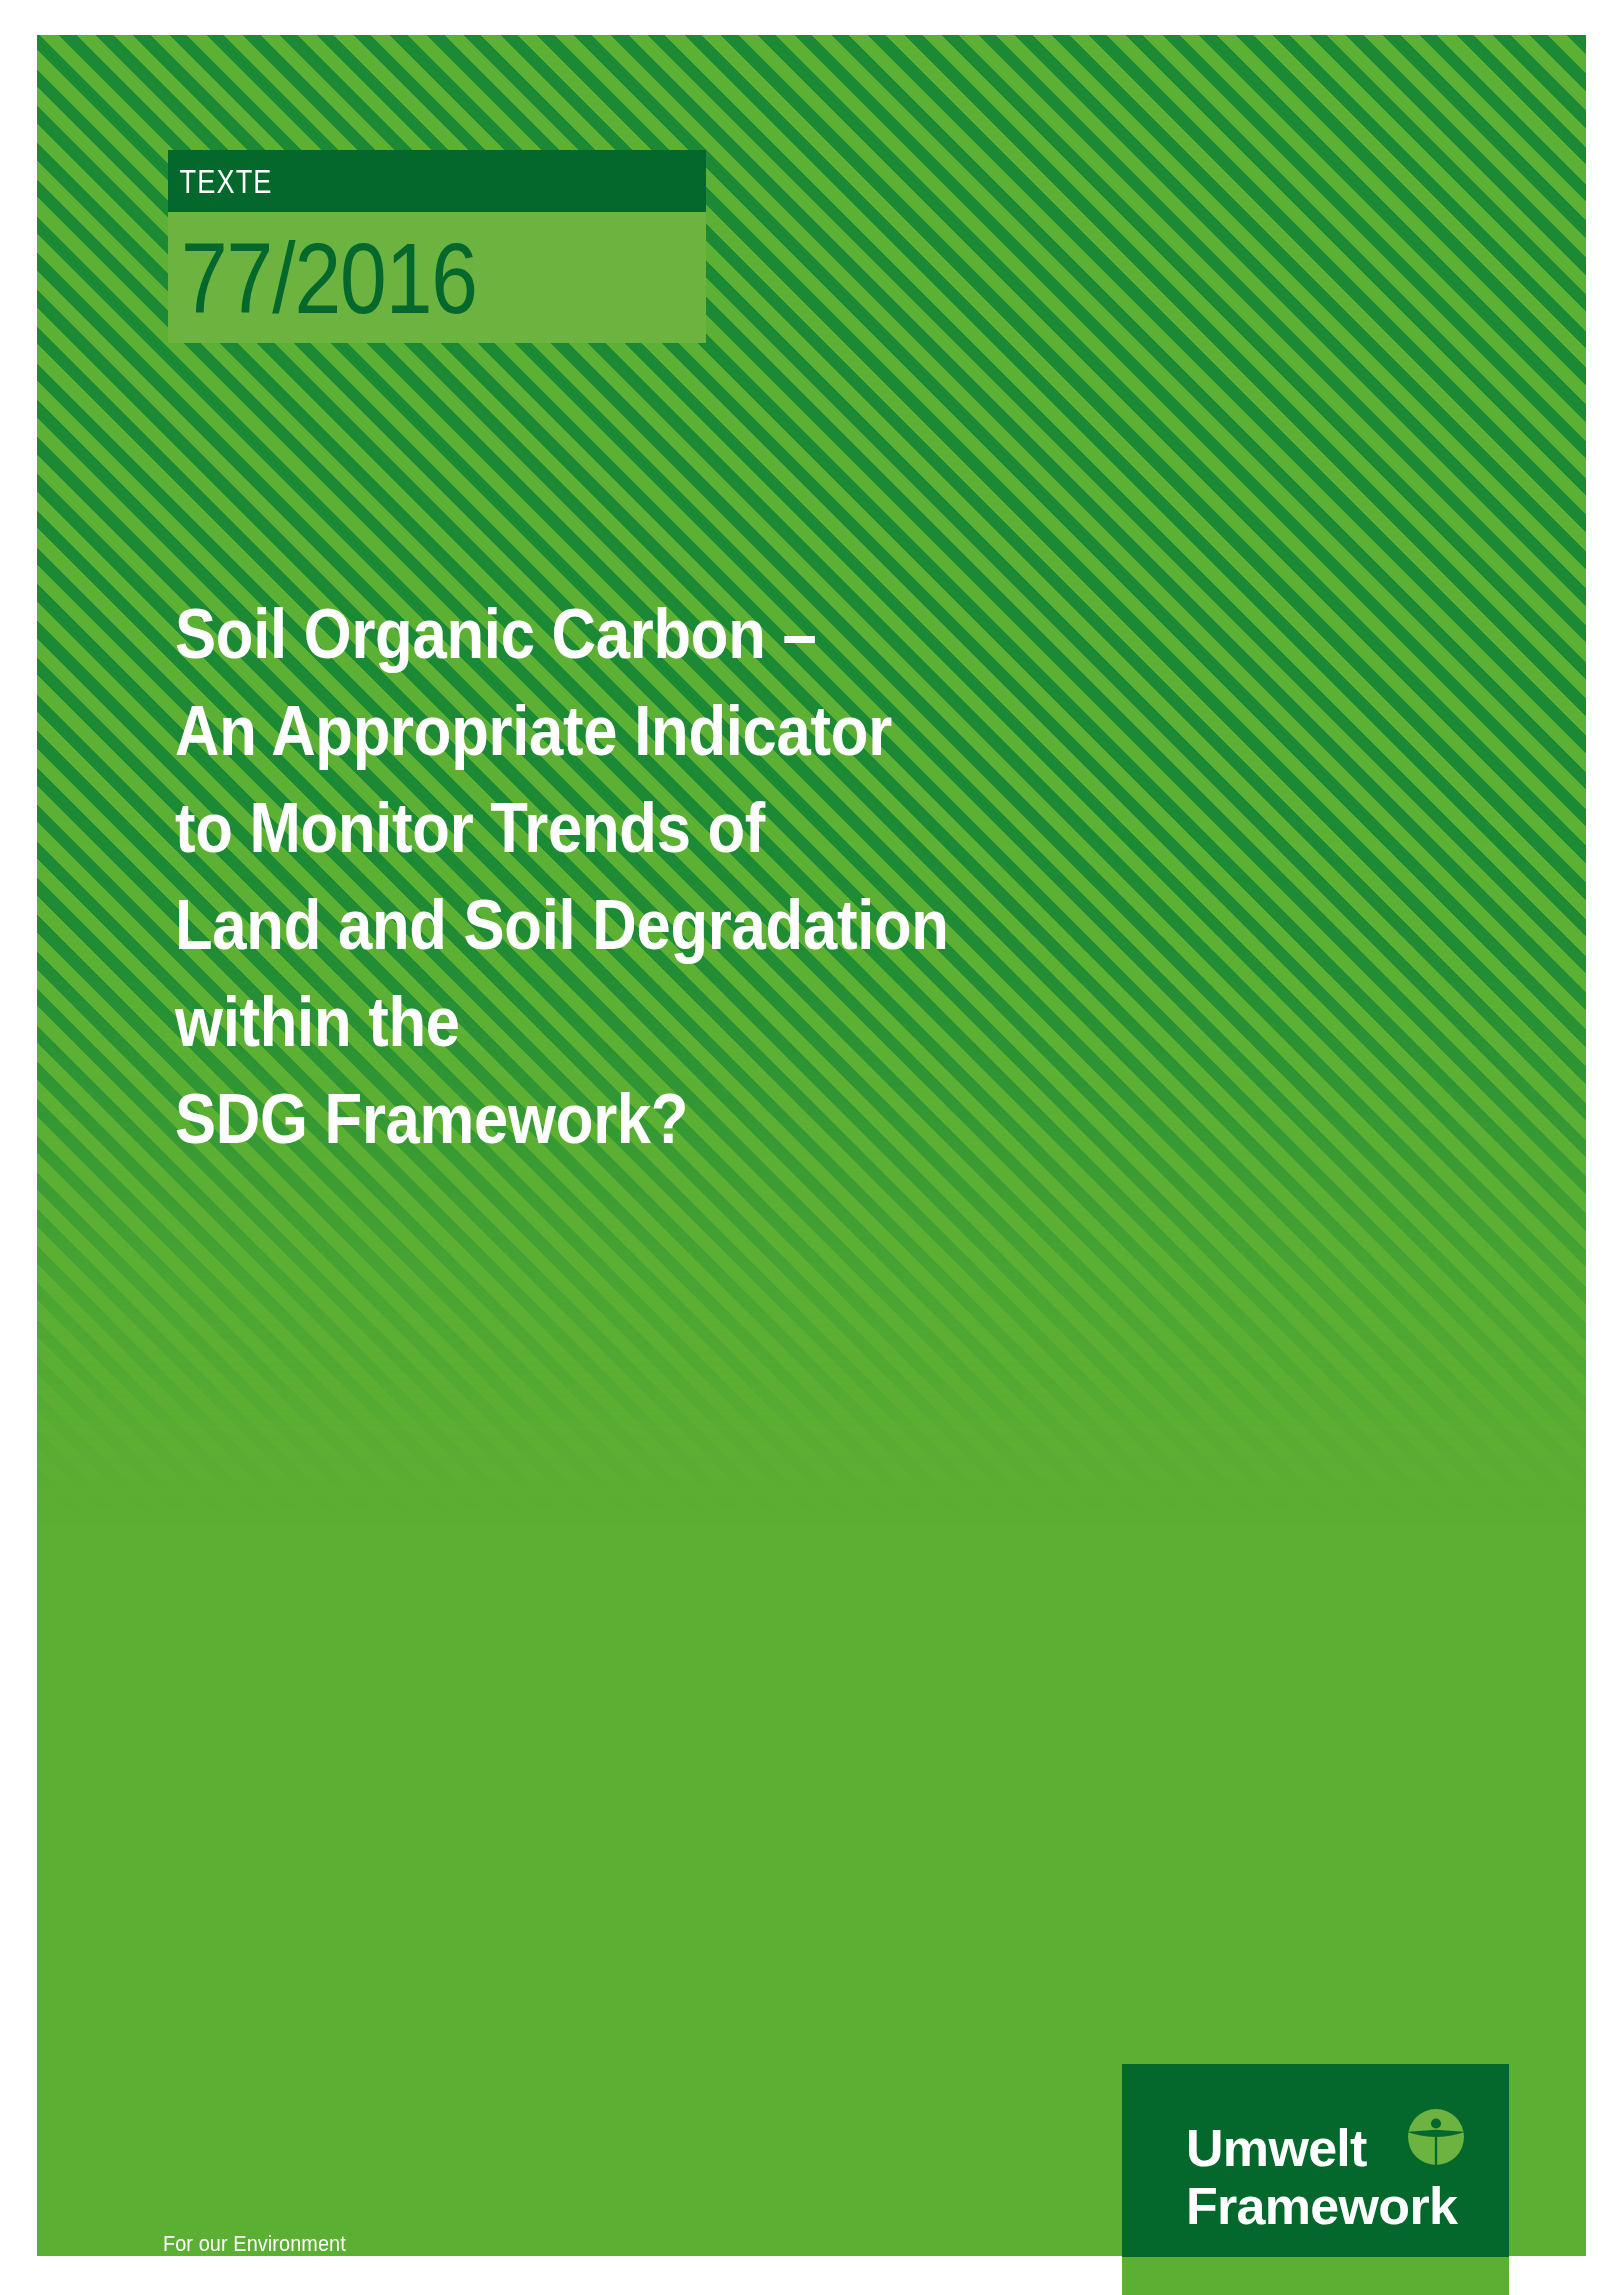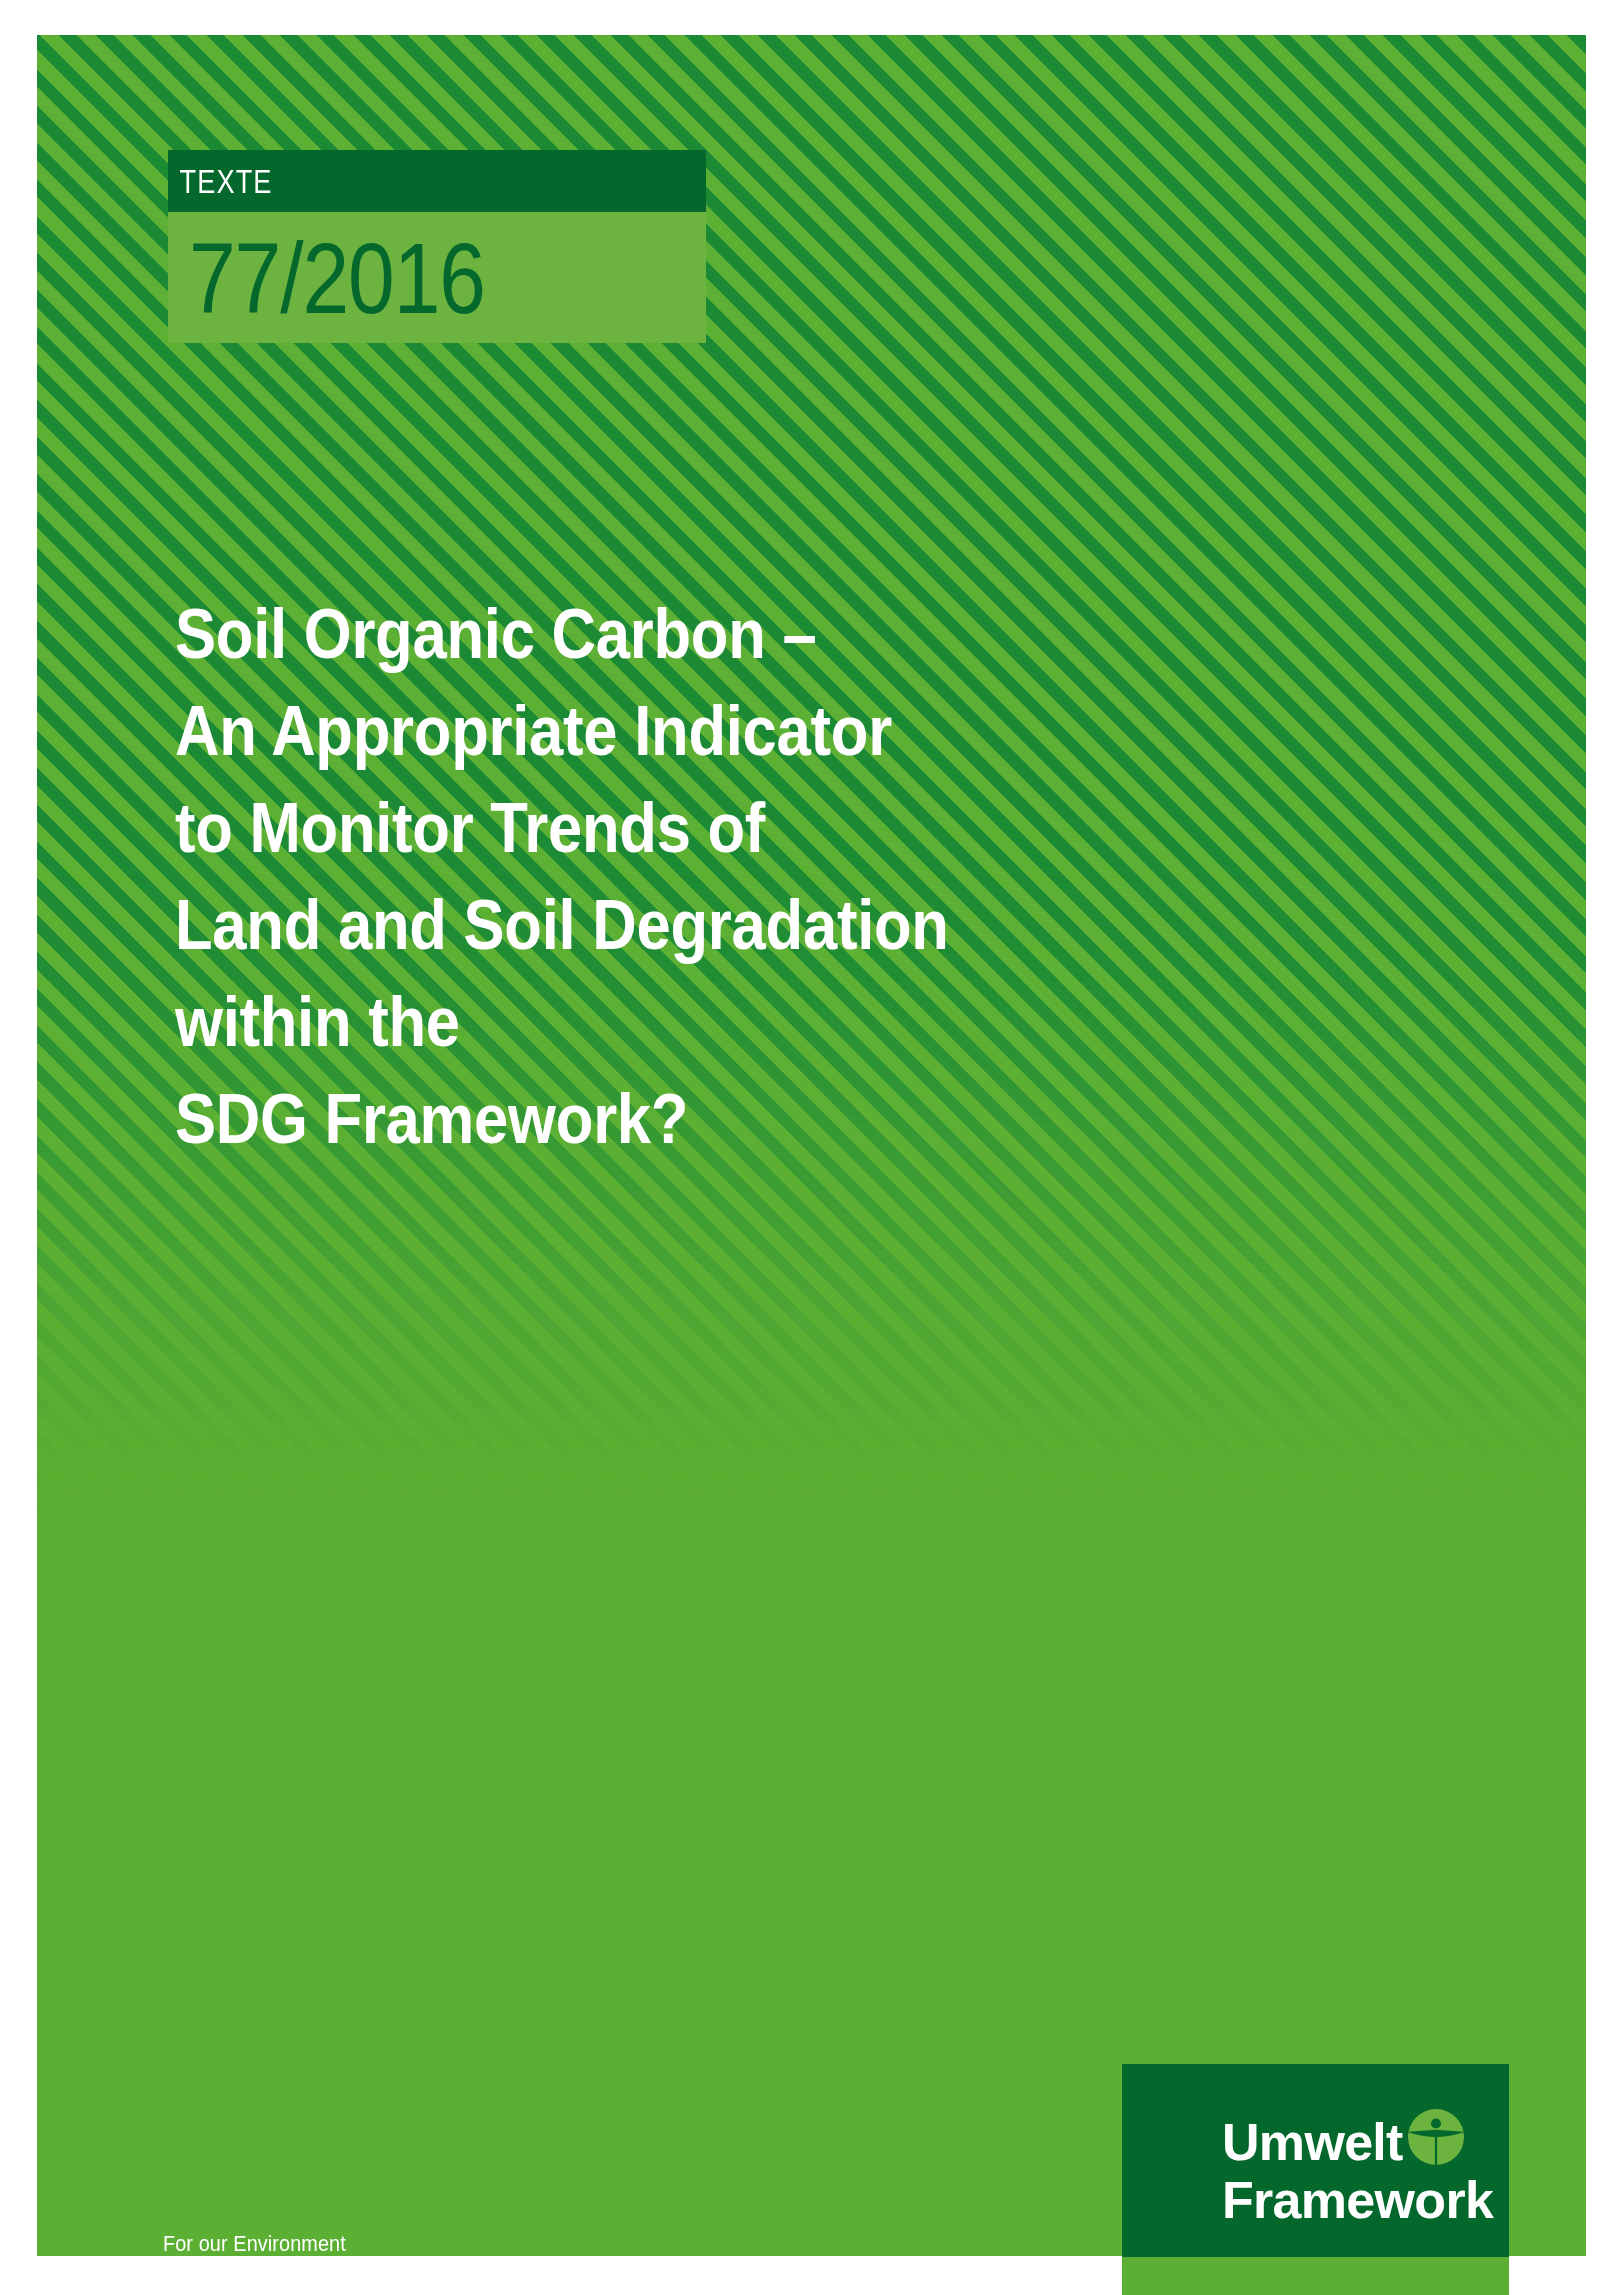--- a/index.html
+++ b/index.html
@@ -81,21 +81,21 @@
     letter-spacing: 1.3px;
     font-family: "Liberation Sans Narrow", "Liberation Sans", sans-serif;
     transform: scaleX(0.80);
   }
   #series-number-box {
     width: 538px;
     height: 131px;
     background: #6DB33F;
     display: flex;
     align-items: center;
-    padding-left: 21px;
+    padding-left: 13px;
     box-sizing: border-box;
   }
   #series-number {
     color: #04682C;
     font-size: 100px;
     line-height: 98px;
     font-weight: 400;
     font-family: "Liberation Sans Narrow", "Liberation Sans", sans-serif;
     transform: scaleX(0.84);
     transform-origin: left center;
@@ -149,28 +149,27 @@
     position: absolute;
     left: 1122px;
     top: 2064px;
     width: 387px;
     height: 193px;
     background: #04682C;
   }
   #logo-wordmark {
     position: absolute;
     left: 64px;
-    top: 49px;
+    top: 55px;
     color: #ffffff;
     font-family: "Liberation Sans Narrow", "Liberation Sans", sans-serif;
     font-weight: bold;
     font-size: 52px;
     line-height: 58px;
     letter-spacing: -0.7px;
-    margin-left: 36px;
   }
   #logo-wordmark span { display: block; }
   #logo-mark {
     position: absolute;
     left: 286px;
     top: 45px;
     width: 56px;
     height: 56px;
   }
 </style>

